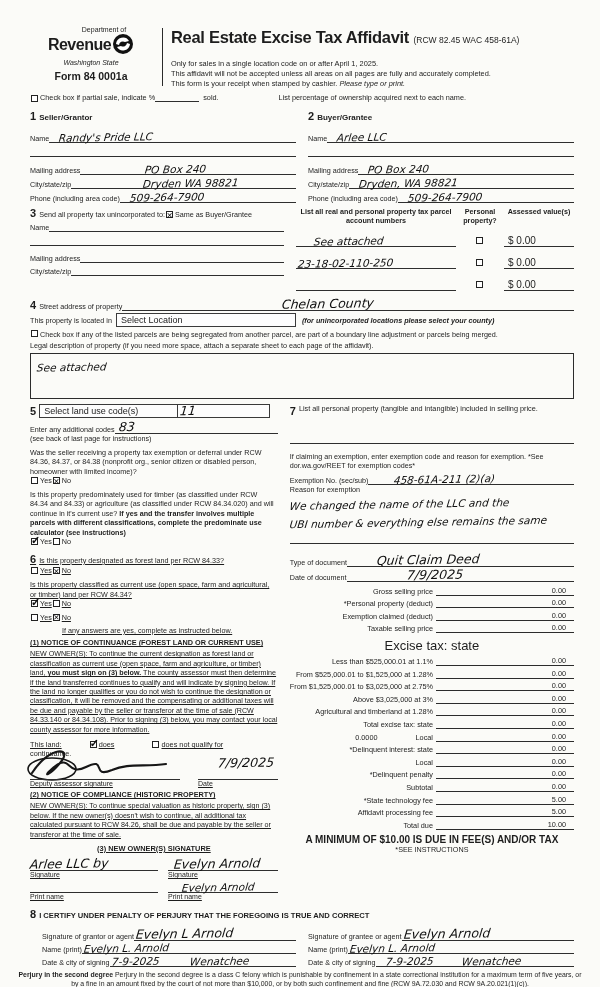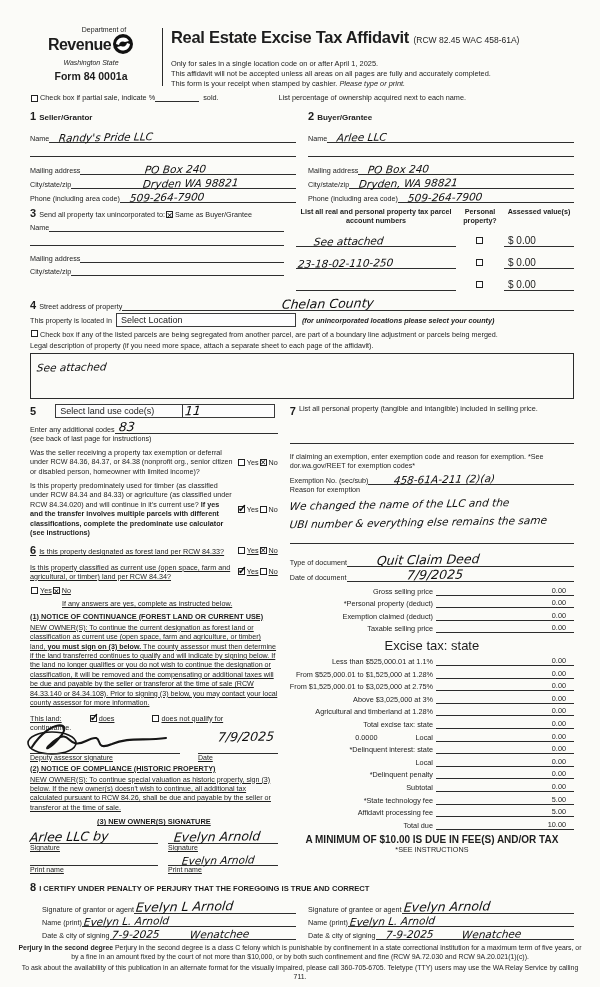--- a/index.html
+++ b/index.html
@@ -45,21 +45,21 @@
   .prow { display:flex; align-items:flex-end; margin-top:4px; }
   .prow .pline { width:160px; height:11px; }
   .prow .pval { width:70px; text-align:left; font-size:10px; padding-left:4px; }
   
   .taxrow { display:flex; align-items:flex-end; margin-top:2.6px; font-size:7.3px; }
   .tl { flex:1; text-align:right; padding-right:3px; white-space:nowrap; }
   .tv { width:138px; border-bottom:1px solid #2c2c2c; text-align:right; padding-right:8px; }
   .selbox { border:1.5px solid #3a3a3a; font-size:9px; padding:1px 4px; background:#fdfdfd; display:inline-block; }
   .legalbox { border:1.2px solid #2c2c2c; height:46px; margin-top:2px; padding:3px 6px; }
   .yn { white-space:nowrap; font-size:7.2px; }
-  .qrow { display:flex; align-items:center; margin-top:5px; }
+  .qrow { display:flex; align-items:flex-start; margin-top:5px;flex-direction:column; }
   .qtxt { flex:1; font-size:7.2px; line-height:1.3; padding-right:4px; }
   .notice { font-size:7.15px; line-height:1.32; margin-top:3px; }
   .siglabel { font-size:7px; }
 </style>
 </head>
 <body>
 
 <div class="page">
 
   <div class="hdr">
@@ -227,21 +227,21 @@
       <span class="hw hw-md">See attached</span>
     </div>
   </div>
 
   <div class="cols" style="margin-top:5px;">
 
     <div class="colL">
       <div>
         <div style="display:flex; align-items:center;">
           <span class="secnum">5</span>
-          <span class="selbox" style="width:128px; margin-left:16px;">Select land use code(s)</span>
+          <span class="selbox" style="width:139px; margin-left:0;">Select land use code(s)</span>
           <span class="selbox" style="width:92px; border-left:none; position:relative;"><span class="hw hw-lg" style="position:absolute; left:2px; top:-2px;">11</span>&nbsp;</span>
         </div>
         <div class="frow" style="height:14px; margin-top:2px;">
           <span class="lbl">Enter any additional codes</span>
           <span class="ul grow">
               <span class="hw hw-lg over" style="left:4px;">83</span>
             </span>
         </div>
         <div class="sm">(see back of last page for instructions)</div>
         <div class="qrow">

